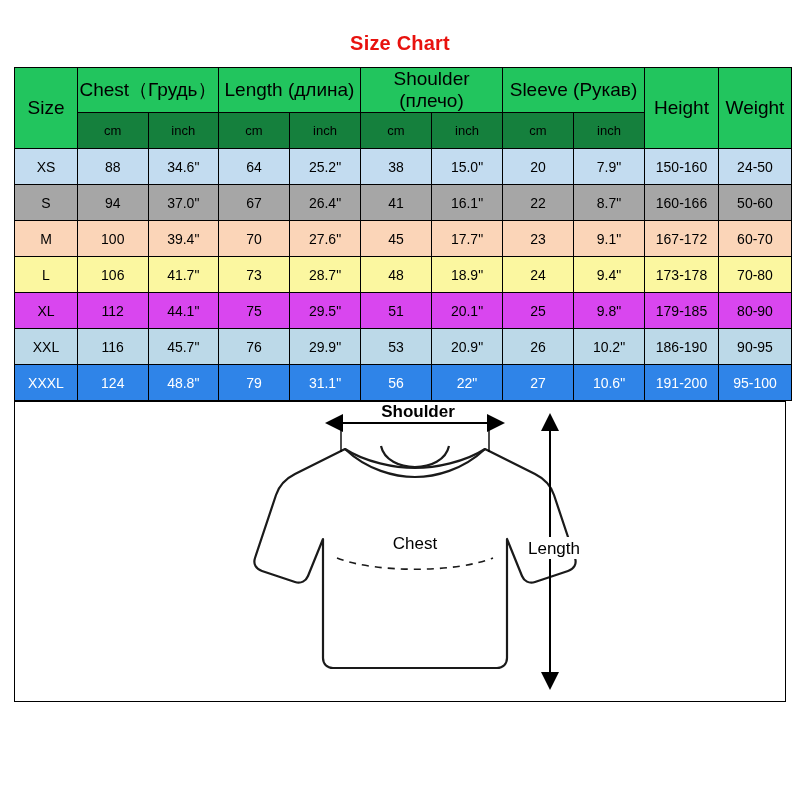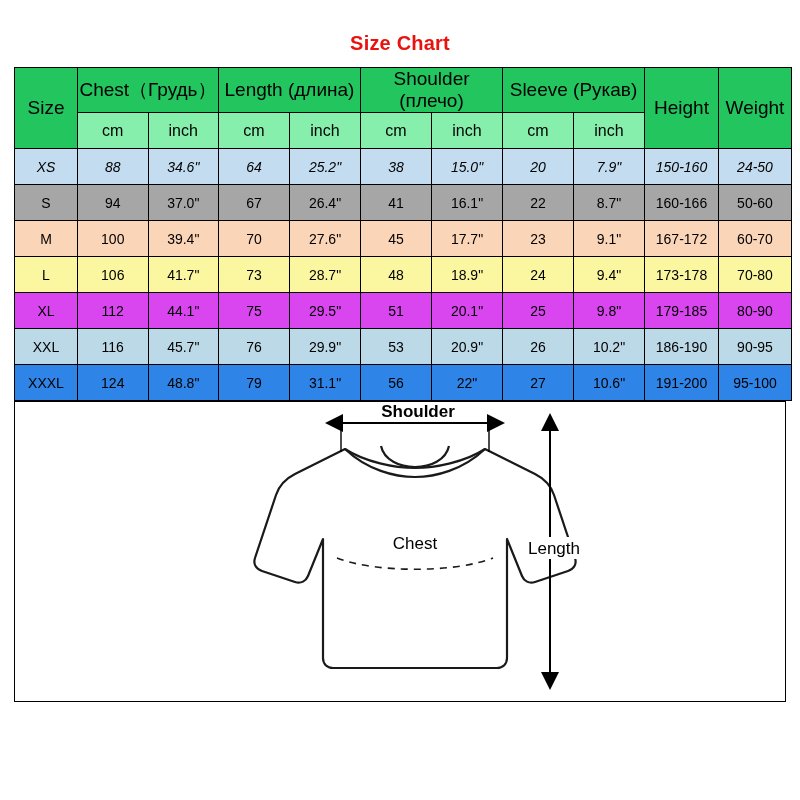--- a/index.html
+++ b/index.html
@@ -49,32 +49,32 @@
   table.size-table thead th {
     font-weight: normal;
     background: #22c55e;
     font-size: 19px;
   }
   .th-size {
     font-size: 15px;
   }
   .unit-row td {
     font-weight: bold;
-    font-size: 16px;
-    background: #86efac;
+    font-size: 13px;
+    background: #15803d;
   }
   
   .r-xs   { background: #c3dcf0; }
   .r-s    { background: #a6a6a6; }
   .r-m    { background: #fbd5b8; }
   .r-l    { background: #fbf7a0; }
   .r-xl   { background: #e08e8e; }
   .r-xxl  { background: #bcd9e8; }
   .r-xxxl { background: #2f84e8; }
-  .r-xxxl td { color: #000000; }
+  .r-xxxl td { color: #ffffff; }
 
   .notes {
     width: 772px;
     border-left: 1px solid #000;
     border-right: 1px solid #000;
     border-bottom: 1px solid #000;
     box-sizing: border-box;
   }
   .note {
     height: 33px;
@@ -122,21 +122,21 @@
         <td>inch</td>
         <td>cm</td>
         <td>inch</td>
         <td>cm</td>
         <td>inch</td>
         <td>cm</td>
         <td>inch</td>
       </tr>
     </thead>
     <tbody>
-      <tr class="r-xs" style="background: rgb(195, 220, 240); font-style: italic;">
+      <tr class="r-xs" style="background: rgb(195, 220, 240);">
         <td>XS</td>
         <td>88</td>
         <td>34.6"</td>
         <td>64</td>
         <td>25.2"</td>
         <td>38</td>
         <td>15.0"</td>
         <td>20</td>
         <td>7.9"</td>
         <td>150-160</td>

